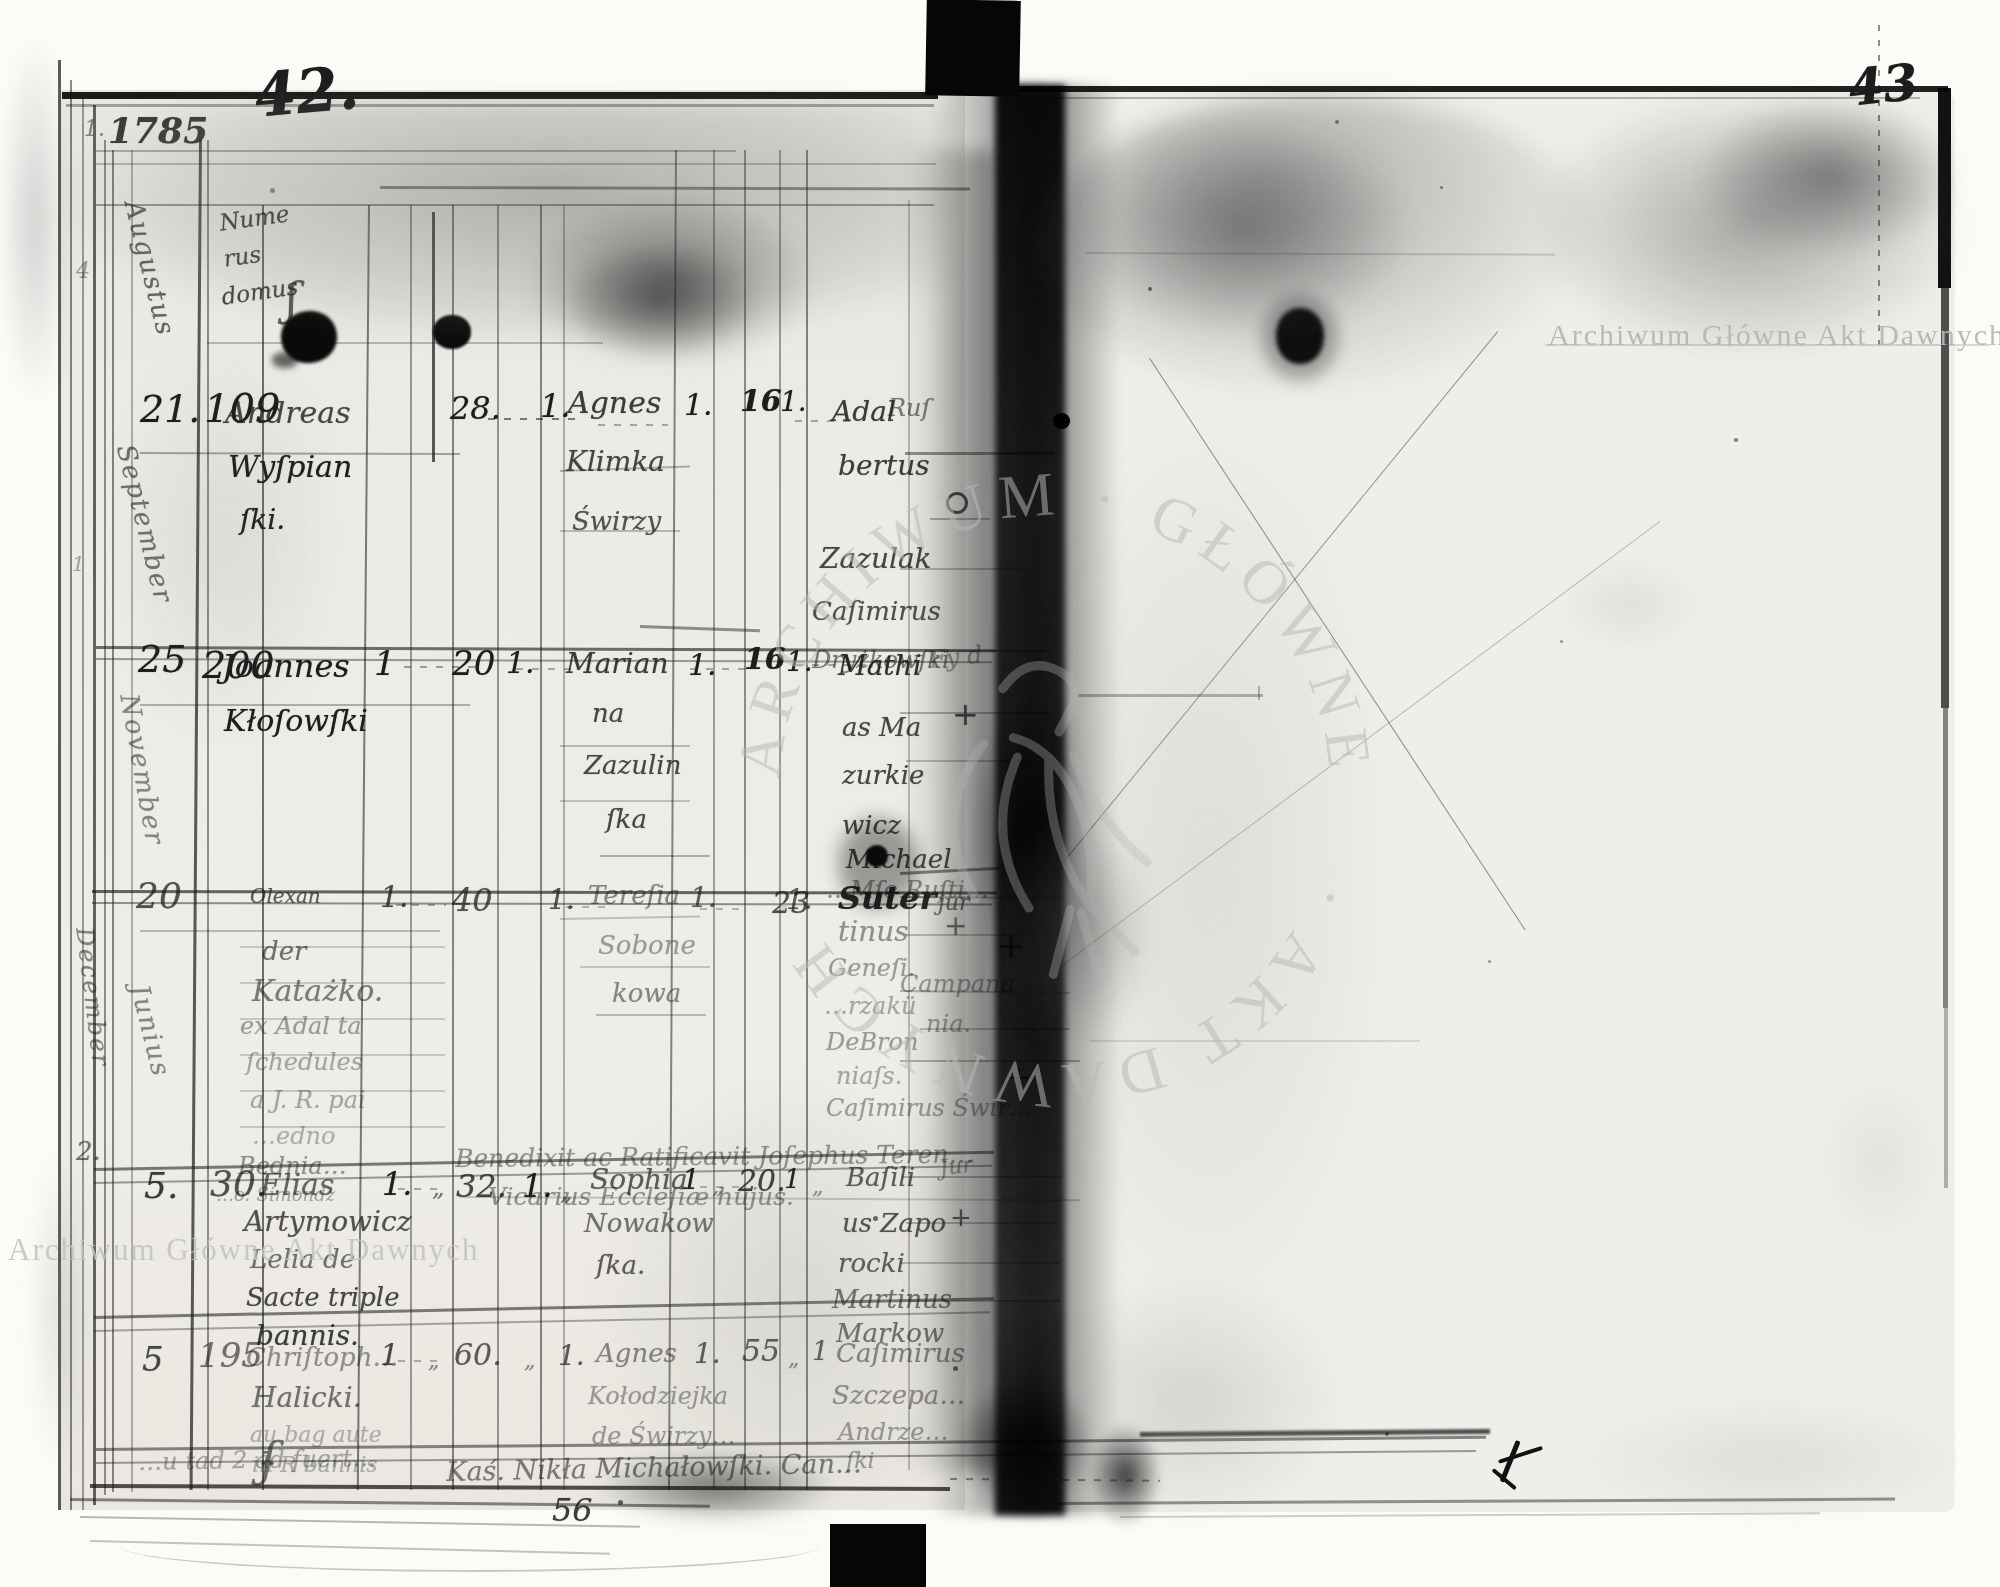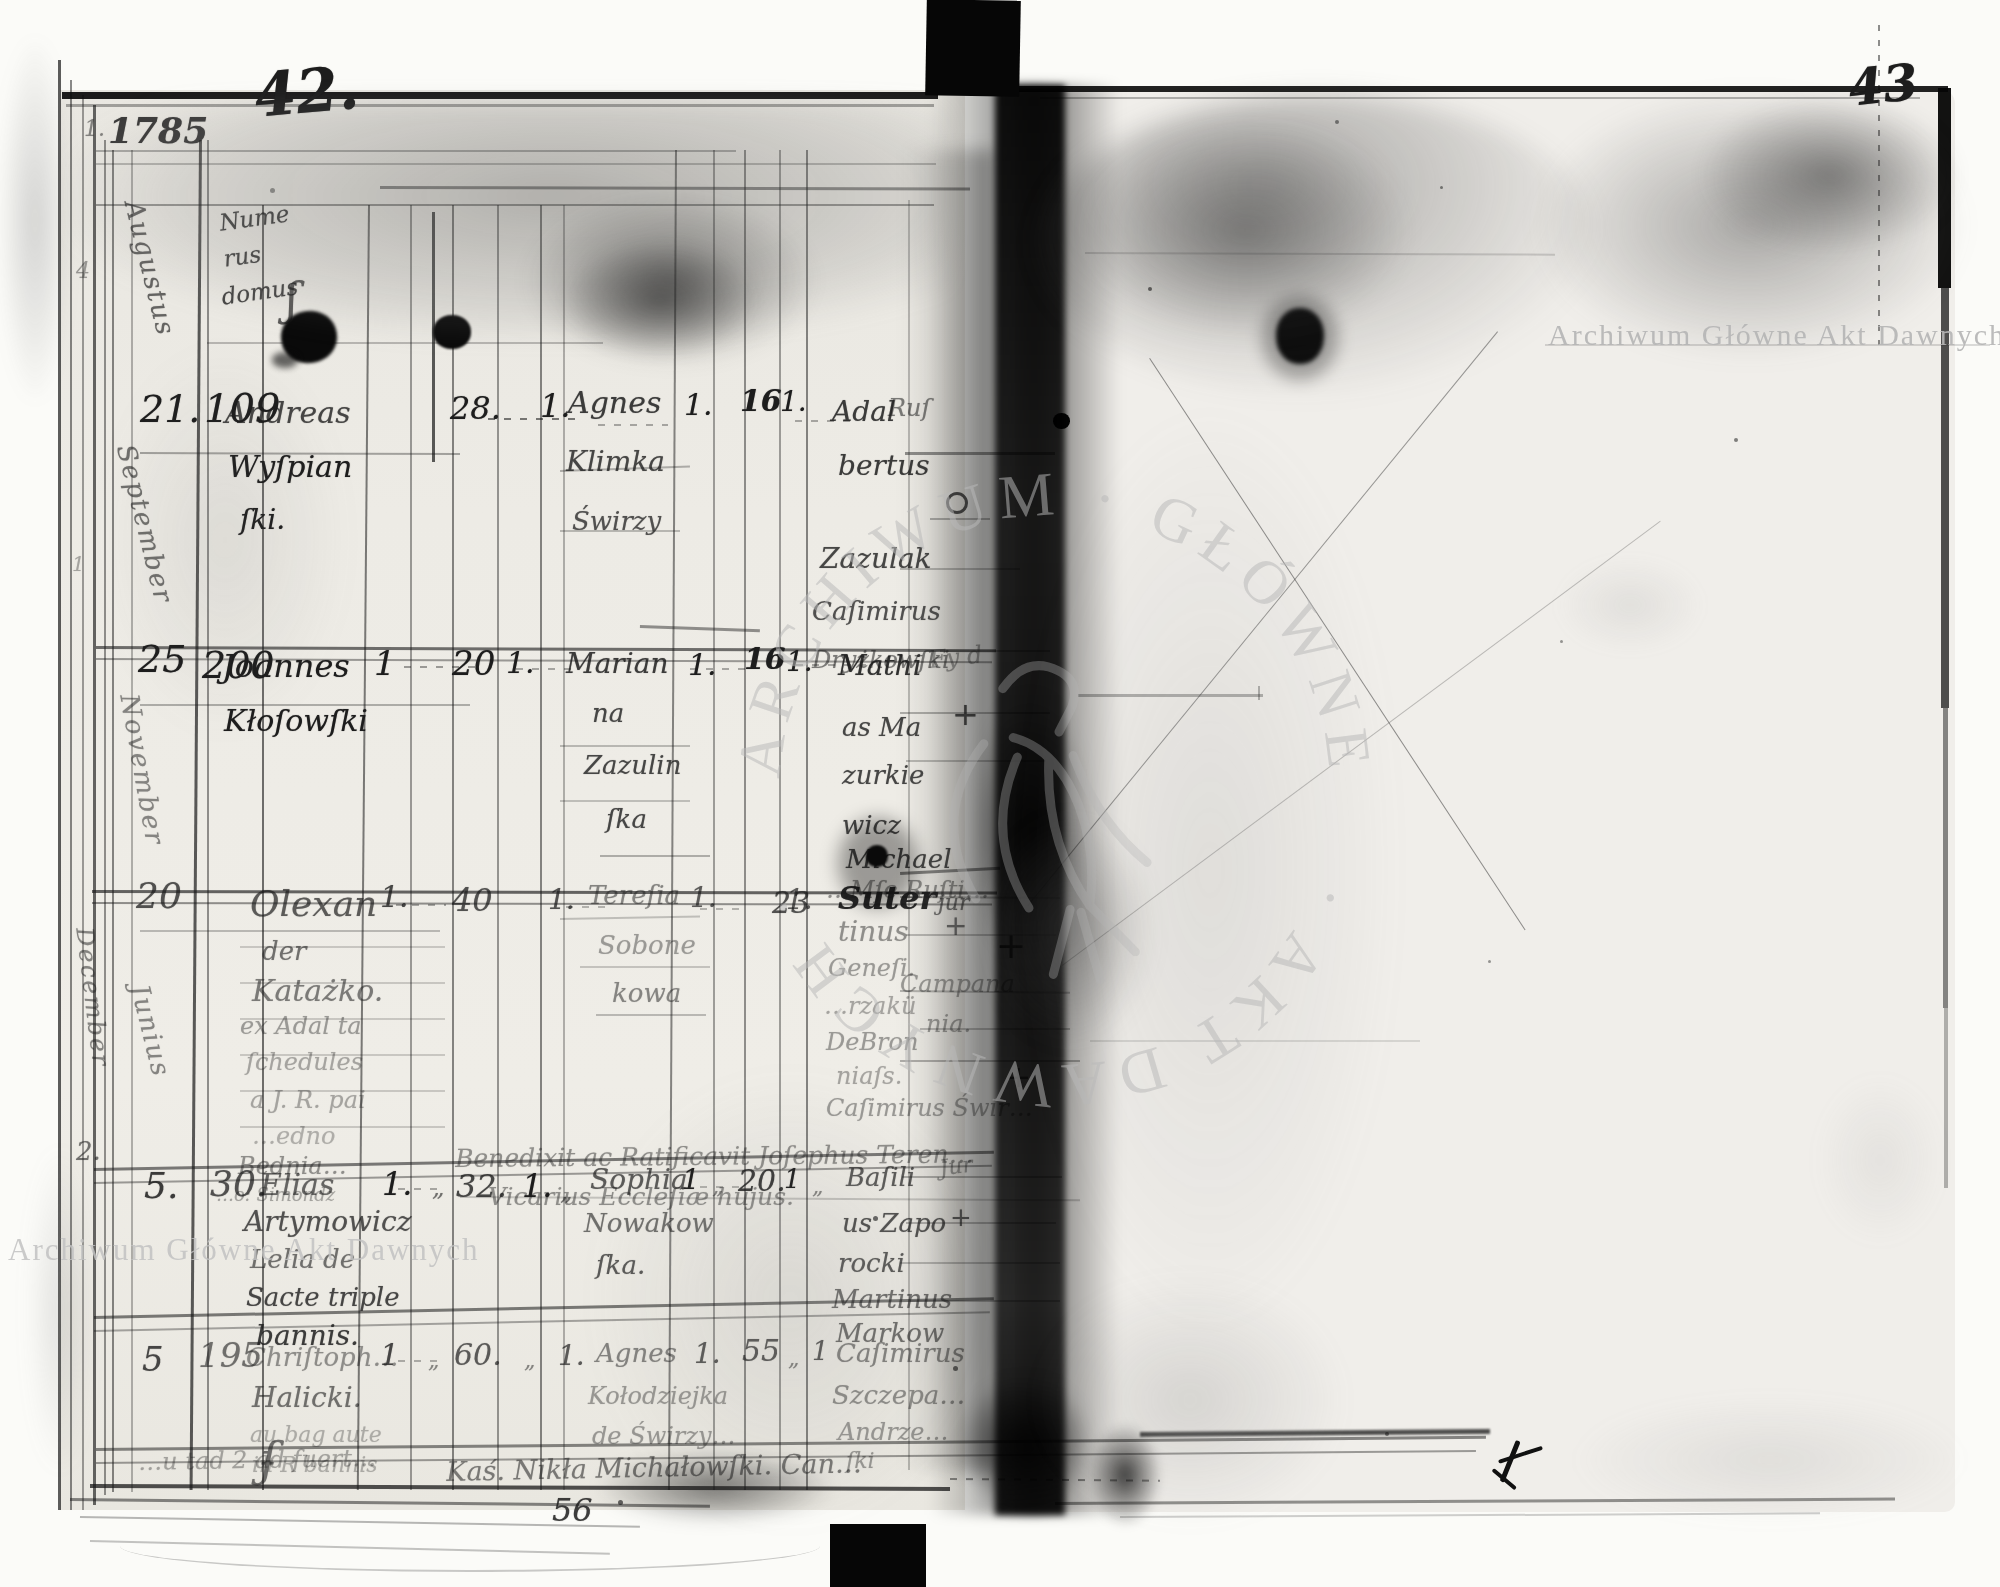--- a/index.html
+++ b/index.html
@@ -205,21 +205,21 @@
   <div class="ink" style="left:952px;top:698px;font-size:32px;opacity:.8">+</div>
   <div class="ink" style="left:842px;top:762px;font-size:26px;opacity:.8">zurkie</div>
   <div class="ink" style="left:842px;top:812px;font-size:26px;opacity:.8">wicz</div>
   <div class="ink" style="left:846px;top:846px;font-size:26px;opacity:.8">Michael</div>
   <div class="ink" style="left:838px;top:882px;font-size:32px;font-weight:700;opacity:.95">Suter</div>
   <div class="ink" style="left:938px;top:892px;font-size:22px;opacity:.6">jur</div>
   <div class="ink" style="left:996px;top:928px;font-size:36px;opacity:.85">+</div>
 
   <div class="ink vert" style="left:152px;top:982px;font-size:26px;opacity:.5">Junius</div>
   <div class="ink" style="left:136px;top:878px;font-size:36px;opacity:.75">20</div>
-  <div class="ink" style="left:250px;top:886px;font-size:36px;opacity:.7">Olexan</div>
+  <div class="ink" style="left:250px;top:886px;font-size:20px;opacity:.7">Olexan</div>
   <div class="ink" style="left:262px;top:938px;font-size:26px;opacity:.6">der</div>
   <div class="ink" style="left:252px;top:976px;font-size:30px;opacity:.55">Katażko.</div>
   <div class="ink" style="left:240px;top:1014px;font-size:24px;opacity:.4">ex Adal ta</div>
   <div class="ink" style="left:246px;top:1050px;font-size:24px;opacity:.35">ſchedules</div>
   <div class="ink" style="left:250px;top:1088px;font-size:24px;opacity:.35">a J. R. pai</div>
   <div class="ink" style="left:252px;top:1124px;font-size:24px;opacity:.3">…edno</div>
   <div class="ink" style="left:238px;top:1154px;font-size:24px;opacity:.45">Bednia…</div>
   <div class="ink" style="left:216px;top:1186px;font-size:18px;opacity:.35">…o: Simondz</div>
   <div class="ink" style="left:380px;top:882px;font-size:30px;opacity:.8">1.</div>
   <div class="ink" style="left:452px;top:884px;font-size:32px;opacity:.75">40</div>

